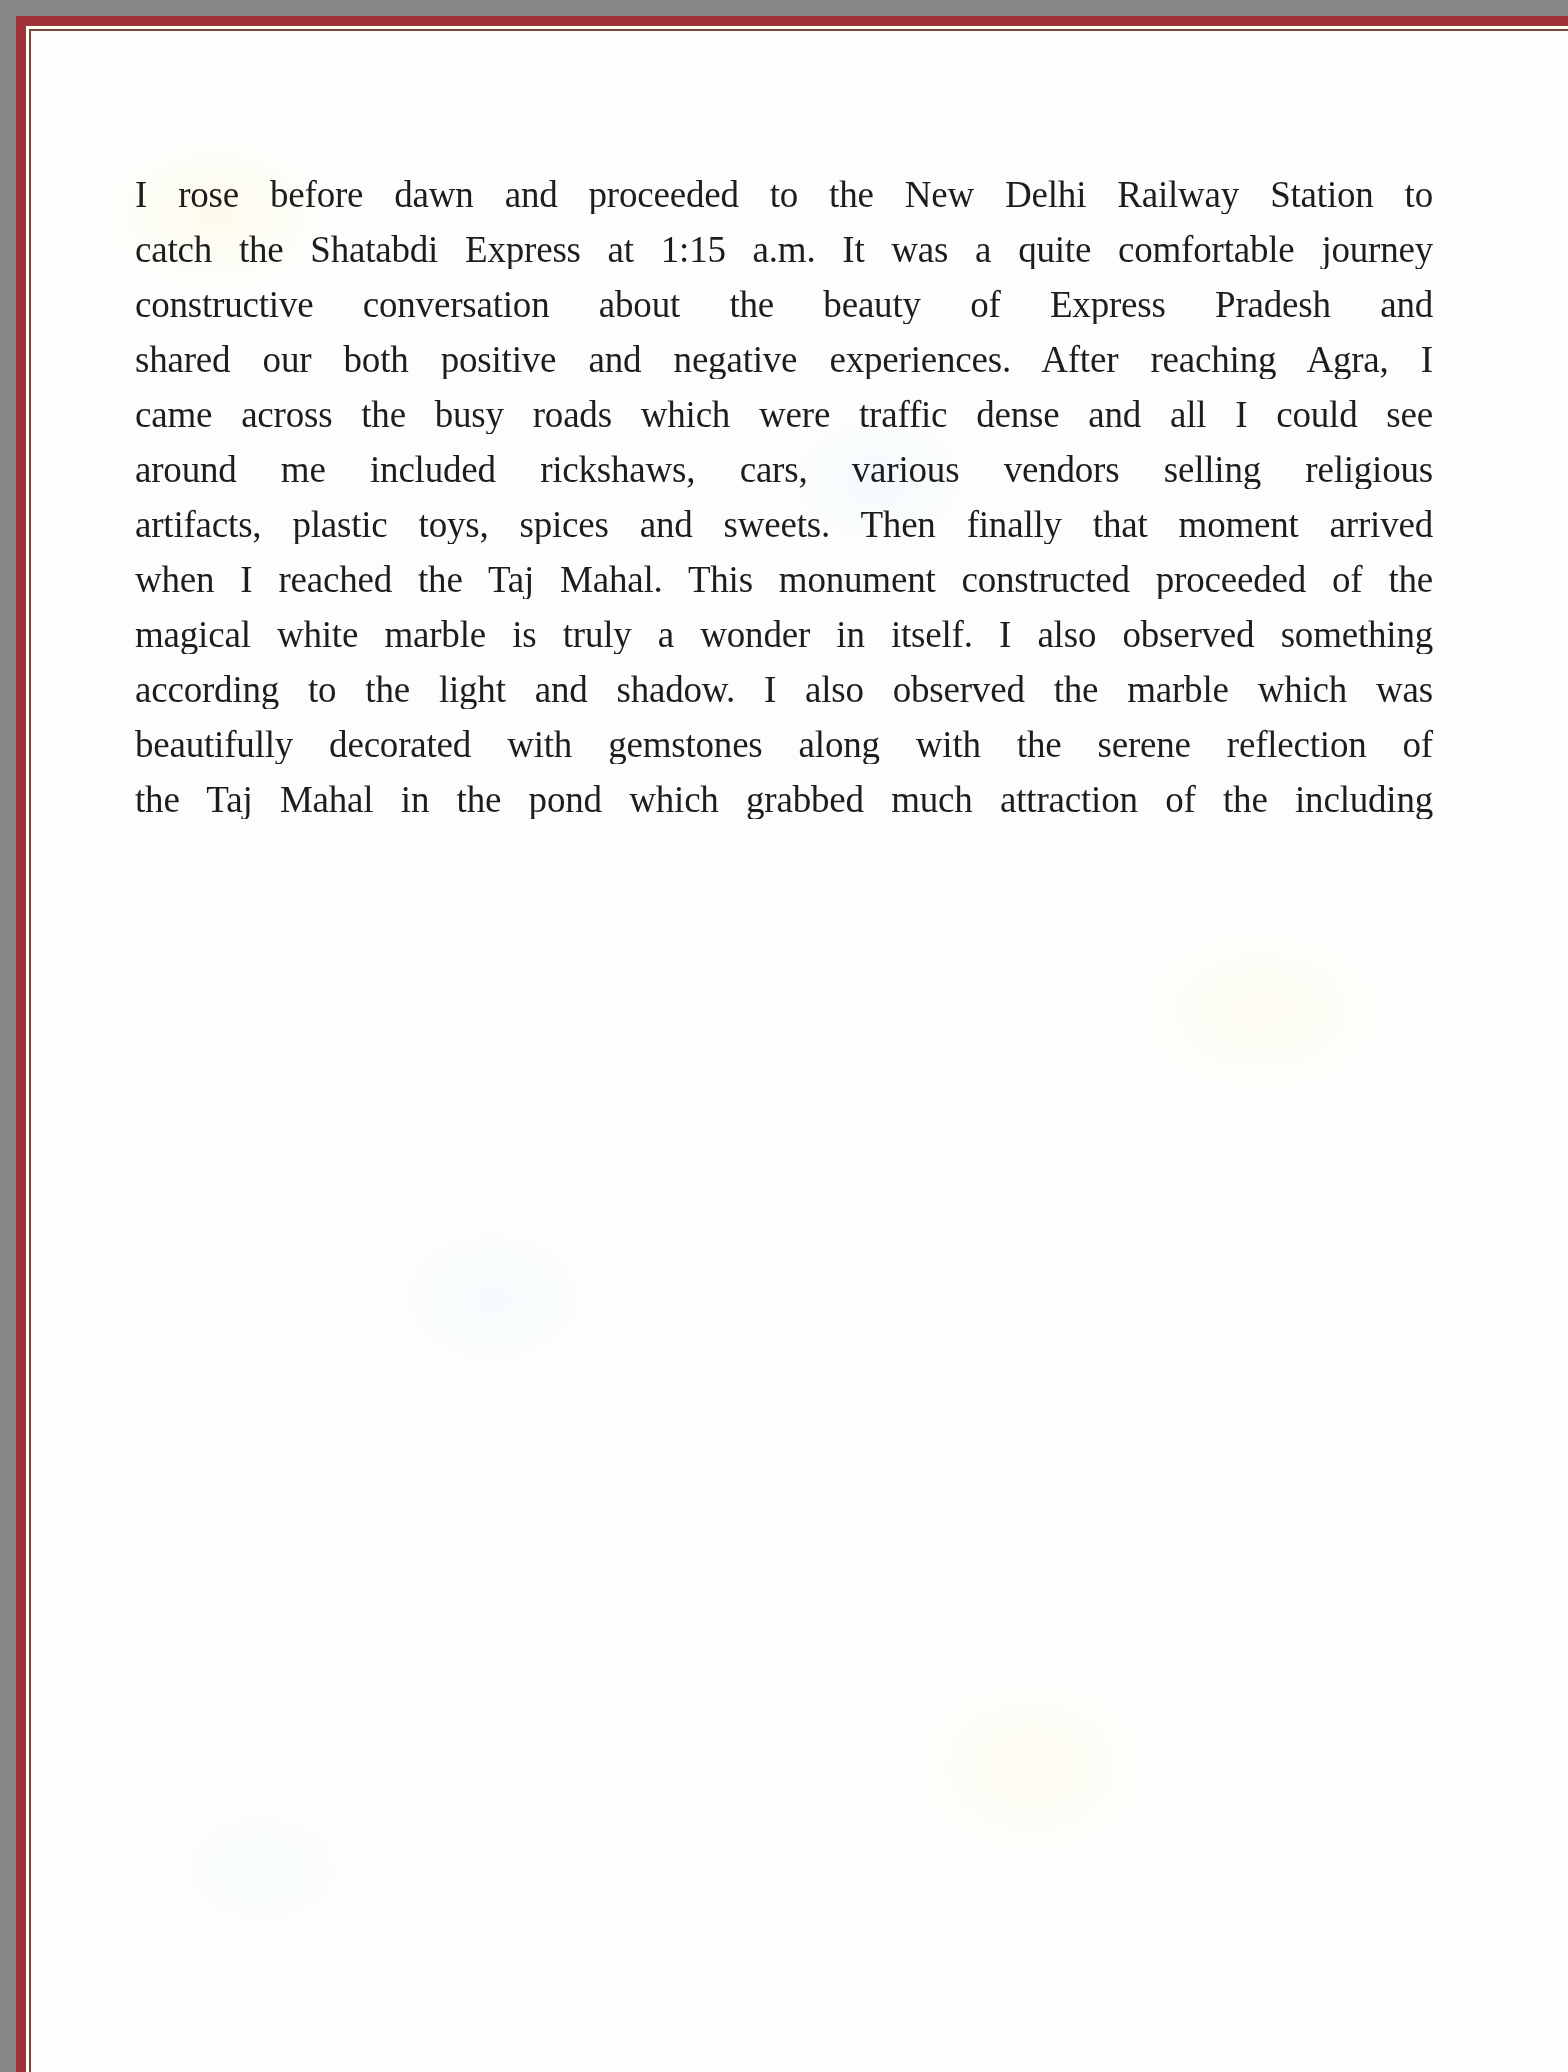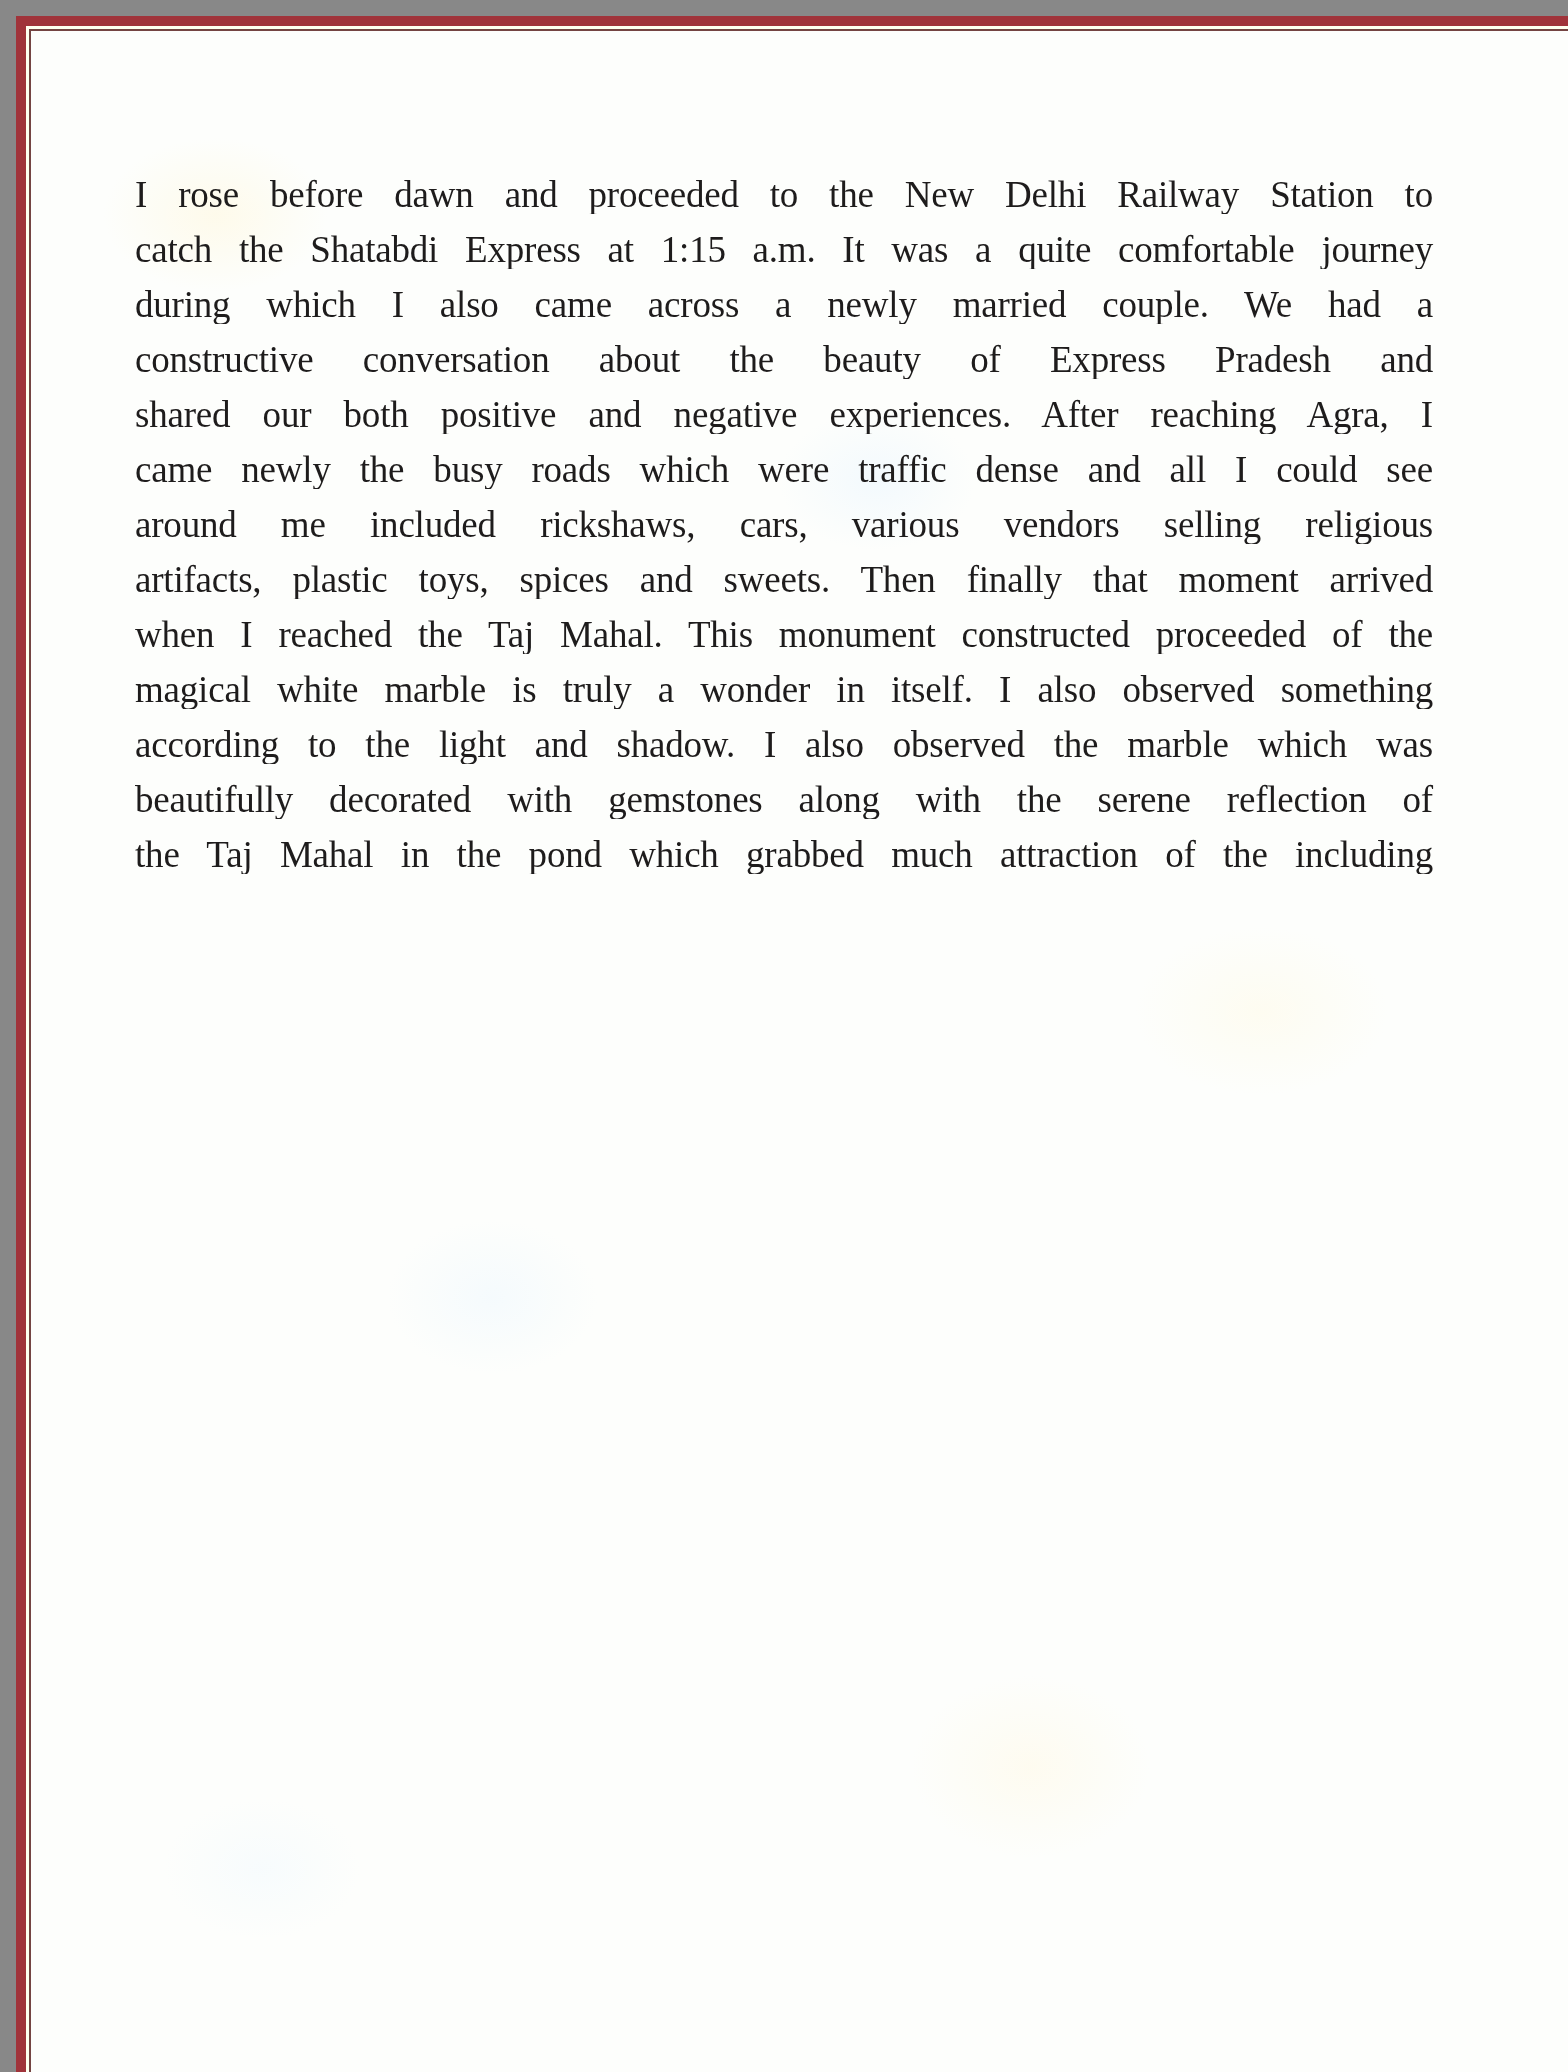--- a/index.html
+++ b/index.html
@@ -60,24 +60,23 @@
   }
 </style>
 </head>
 <body>
 
 <div class="page-frame">
   <div class="page-inner">
     <div class="essay">
       <div class="essay-line">I rose before dawn and proceeded to the New Delhi Railway Station to</div>
       <div class="essay-line">catch the Shatabdi Express at 1:15 a.m. It was a quite comfortable journey</div>
-      <div class="essay-line">during which I also came across a newly married couple. We had a</div>
       <div class="essay-line">constructive conversation about the beauty of Express Pradesh and</div>
       <div class="essay-line">shared our both positive and negative experiences. After reaching Agra, I</div>
-      <div class="essay-line">came newly the busy roads which were traffic dense and all I could see</div>
+      <div class="essay-line">came across the busy roads which were traffic dense and all I could see</div>
       <div class="essay-line">around me included rickshaws, cars, various vendors selling religious</div>
       <div class="essay-line">artifacts, plastic toys, spices and sweets. Then finally that moment arrived</div>
       <div class="essay-line">when I reached the Taj Mahal. This monument constructed proceeded of the</div>
       <div class="essay-line">magical white marble is truly a wonder in itself. I also observed something</div>
       <div class="essay-line">according to the light and shadow. I also observed the marble which was</div>
       <div class="essay-line">beautifully decorated with gemstones along with the serene reflection of</div>
       <div class="essay-line">the Taj Mahal in the pond which grabbed much attraction of the including</div>
     </div>
   </div>
 </div>

